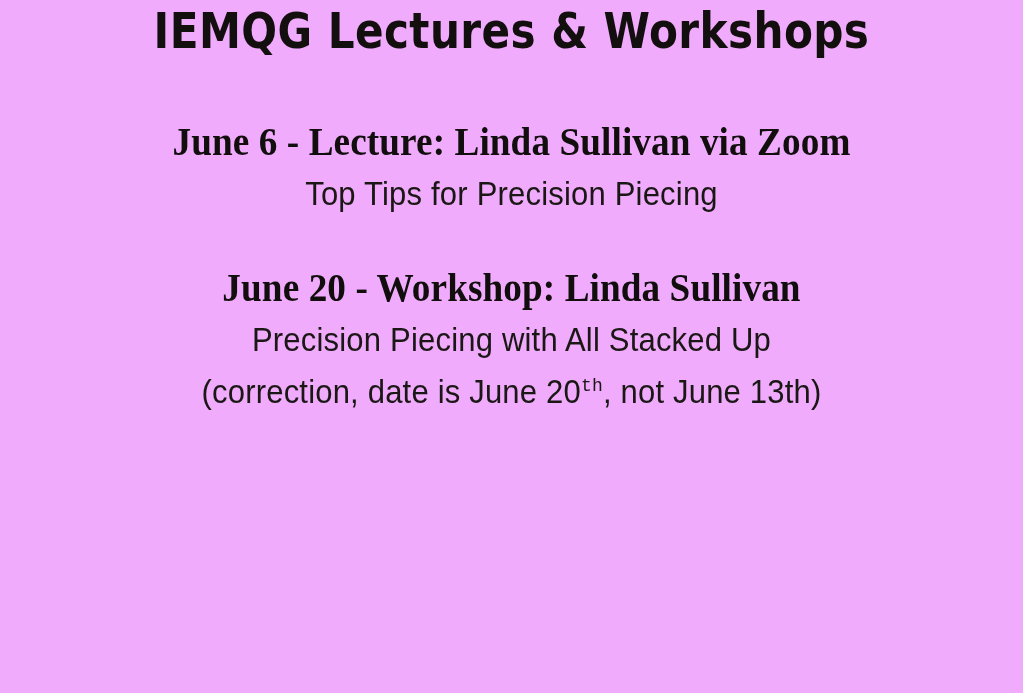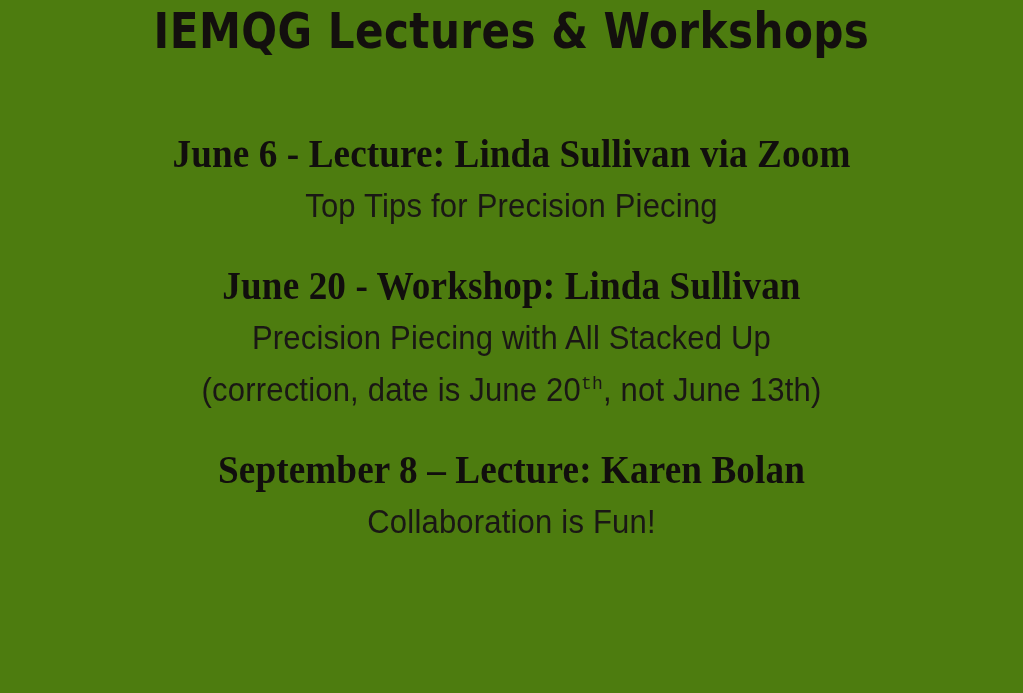--- a/index.html
+++ b/index.html
@@ -13,21 +13,21 @@
     background: #FBF6F3;
     font-family: "Liberation Sans", sans-serif;
     color: #130F0E;
     overflow: hidden;
   }
 
   .poster {
     position: relative;
     width: 1023px;
     height: 693px;
-    background: #4d7c0f;
+    background: #f0abfc;
     box-sizing: border-box;
     text-align: center;
   }
 
   
   .poster-title {
     position: absolute;
     top: 2px;
     left: 0;
     width: 1023px;
@@ -39,31 +39,31 @@
     letter-spacing: 0.5px;
     color: #130F0E;
     transform: scaleX(0.86);
     transform-origin: 50% 50%;
     white-space: nowrap;
   }
 
   
   .events {
     position: absolute;
-    top: 128px;
+    top: 116px;
     left: 0;
     width: 1023px;
   }
 
   .event-block {
     width: 100%;
     text-align: center;
   }
   .event-block + .event-block {
-    margin-top: 28px;
+    margin-top: 42px;
   }
 
   .event-heading {
     font-family: "Liberation Serif", serif;
     font-weight: 700;
     font-size: 40px;
     line-height: 52px;
     color: #110E0D;
     letter-spacing: 0.1px;
     transform: scaleX(0.93);
@@ -105,19 +105,15 @@
     </div>
 
     <div class="event-block">
       <div class="event-heading">June 20 - Workshop: Linda Sullivan</div>
       <div class="event-sub">Precision Piecing with All Stacked Up</div>
       <div class="event-sub">
         <span>(correction, date is June 20</span><sup>th</sup><span>, not June 13th)</span>
       </div>
     </div>
 
-    <div class="event-block">
-      <div class="event-heading">September 8 – Lecture: Karen Bolan</div>
-      <div class="event-sub">Collaboration is Fun!</div>
-    </div>
 
   </div>
 </div>
 
 </body></html>

